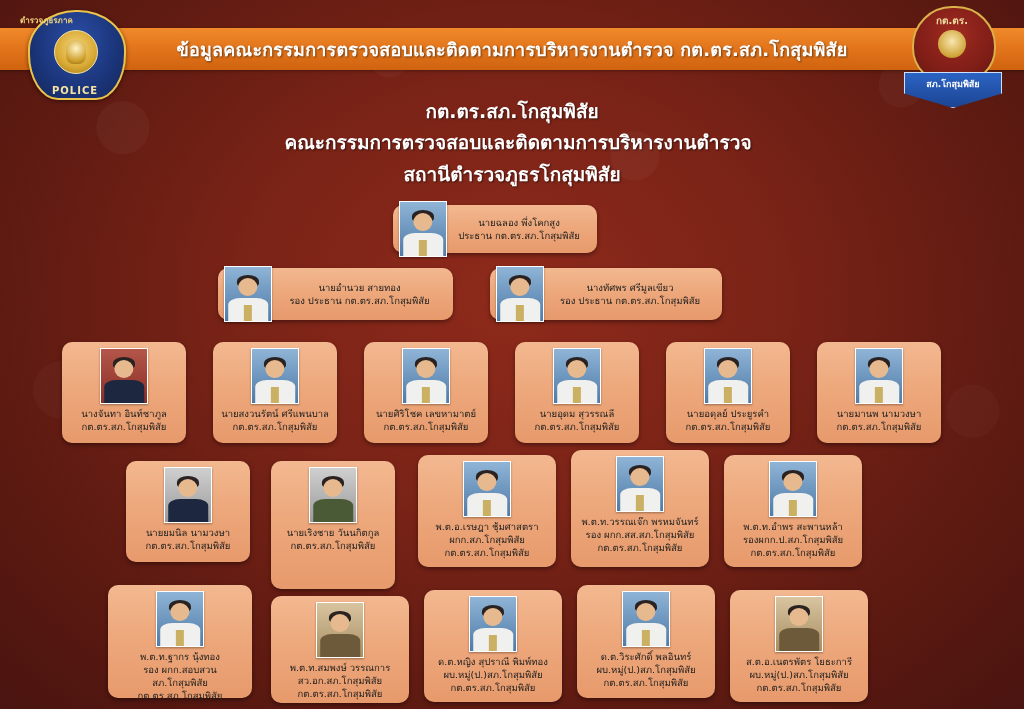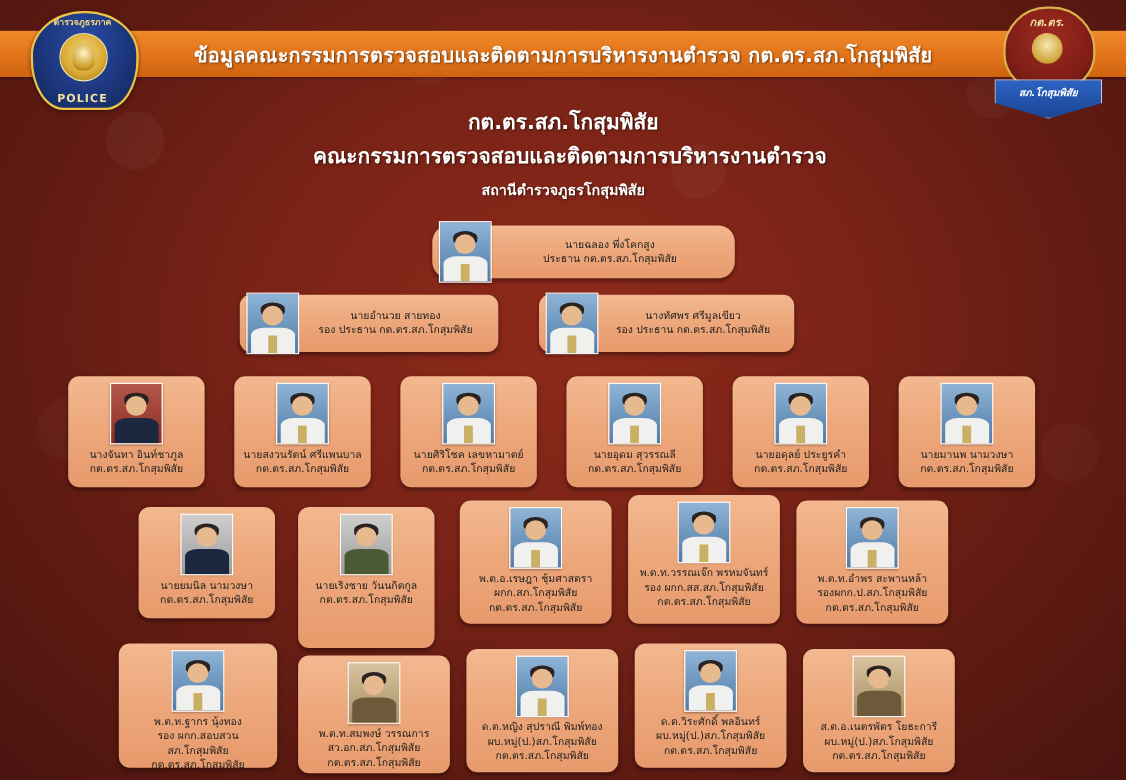--- a/index.html
+++ b/index.html
@@ -72,21 +72,21 @@
     background: radial-gradient(ellipse at 50% 35%, #2b4ea8 0%, #1b357a 60%, #14265a 100%);
     border: 2px solid #e9c34a;
     border-radius: 48px 48px 30px 30px / 40px 40px 46px 46px;
     box-shadow: 0 1px 4px rgba(0,0,0,0.5);
   }
   .emblem-left .arc-text {
     position: absolute;
     top: 6px;
     left: 0;
     width: 110px;
-    text-align: center;
+    text-align: left;
     font-size: 8px;
     color: #f4d67a;
     font-weight: bold;
   }
   .emblem-left .crest {
     position: absolute;
     left: 34px;
     top: 22px;
     width: 42px;
     height: 42px;
@@ -115,21 +115,20 @@
     color: #f6e3a2;
     font-weight: bold;
   }
   
   .emblem-right {
     position: absolute;
     right: 18px;
     top: 6px;
     width: 108px;
     height: 108px;
-    font-style: italic;
   }
   .emblem-right .round {
     position: absolute;
     left: 14px;
     top: 0;
     width: 80px;
     height: 74px;
     border-radius: 40px 40px 36px 36px;
     background: radial-gradient(circle at 50% 35%, #a02b22 0%, #7d1d16 65%, #5a1410 100%);
     border: 2px solid #d9b24a;
@@ -187,21 +186,21 @@
     text-shadow: 1px 1px 2px rgba(0,0,0,0.55);
   }
   .titles .t2 {
     font-size: 19px;
     font-weight: bold;
     line-height: 32px;
     text-shadow: 1px 1px 2px rgba(0,0,0,0.55);
     padding-left: 12px;
   }
   .titles .t3 {
-    font-size: 13px;
+    font-size: 19px;
     font-weight: bold;
     line-height: 32px;
     text-shadow: 1px 1px 2px rgba(0,0,0,0.55);
   }
   
   .card {
     position: absolute;
     background: linear-gradient(180deg, #f3b890 0%, #eda87c 45%, #e79a6c 100%);
     border-radius: 10px;
     box-shadow: 0 2px 4px rgba(0,0,0,0.4);
@@ -311,21 +310,21 @@
       <span>สภ.โกสุมพิสัย</span>
     </div>
   </div>
 
   <div class="titles">
     <div class="t1">กต.ตร.สภ.โกสุมพิสัย</div>
     <div class="t2">คณะกรรมการตรวจสอบและติดตามการบริหารงานตำรวจ</div>
     <div class="t3">สถานีตำรวจภูธรโกสุมพิสัย</div>
   </div>
 
-  <div class="card" style="left:393px; top:205px; width:275px; height:48px;border-radius:15px;">
+  <div class="card" style="left:393px; top:205px; width:204px; height:48px;">
     <div class="photo uniform-white bg-blue">
       <div class="hair"></div>
         <div class="head"></div>
         <div class="body"></div>
         <div class="collar"></div>
     </div>
     <div class="card-text">
       <span class="nm">นายฉลอง พึ่งโคกสูง</span>
       <span class="ps">ประธาน กต.ตร.สภ.โกสุมพิสัย</span>
     </div>

